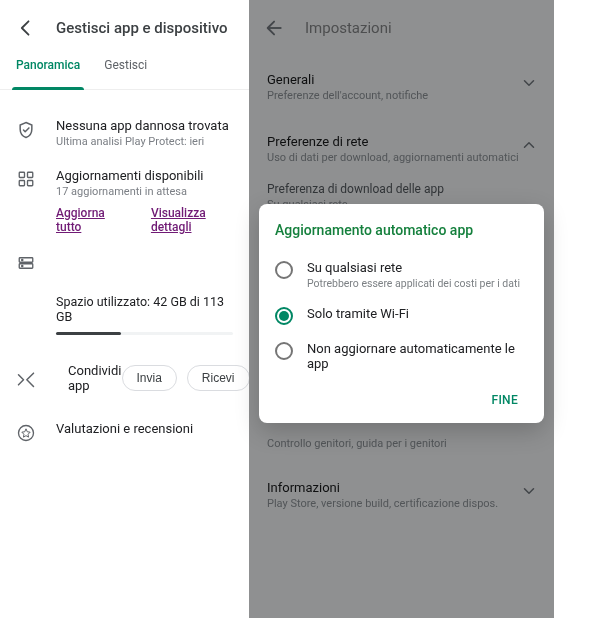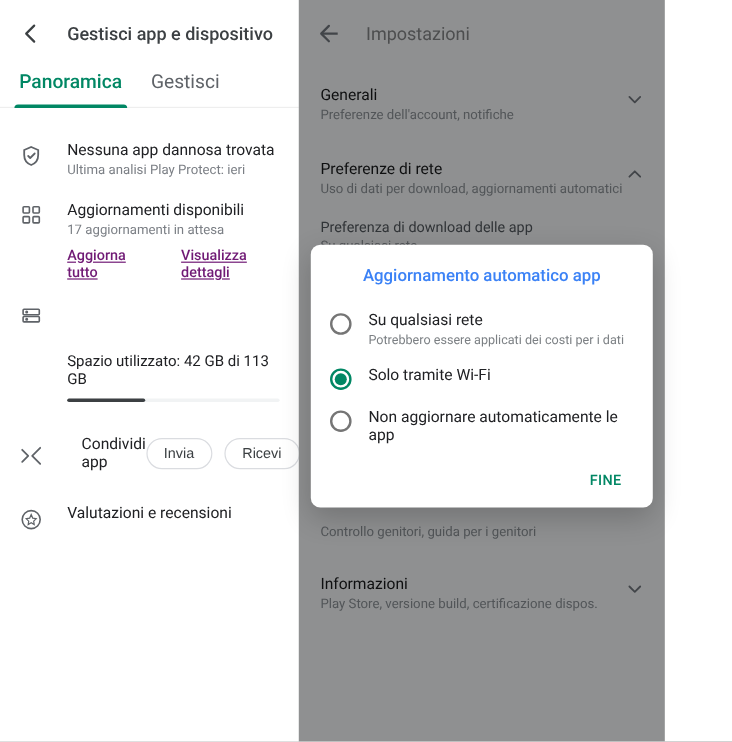--- a/index.html
+++ b/index.html
@@ -14,21 +14,21 @@
   }
   .pane { height: 618px; }
   .left { width: 249px; background: #fff; }
   .right { width: 305px; position: relative; background: #ebebeb; }
   .header { display: flex; align-items: center; height: 56px; padding: 0 14px; }
   .header .title { font-size: 15px; font-weight: 500; color: #3c4043; margin-left: 18px; }
   .right .header .title { font-size: 15px; font-weight: 400; color: #737373; }
   .icon-btn { width: 24px; height: 24px; display: inline-flex; align-items: center; justify-content: center; cursor: pointer; }
   svg { display: block; }
   .tabs { display: flex; padding: 0 16px; gap: 24px; border-bottom: 1px solid #eee; height: 34px; }
-  .tab { font-size: 16px; color: #5f6368; cursor: pointer; display: flex; align-items: flex-start; padding-top: 2px; height: 34px; position: relative; }
+  .tab { font-size: 12px; color: #5f6368; cursor: pointer; display: flex; align-items: flex-start; padding-top: 2px; height: 34px; position: relative; }
   .tab.active { color: #018764; font-weight: 500; }
   .tab.active::after { content:""; position:absolute; bottom:0; left:-4px; right:-4px; height:3px; background:#018764; border-radius:3px 3px 0 0; }
   .row { display: flex; align-items: flex-start; padding: 14px 16px 10px 16px; gap: 20px; }
   .row.tighter { padding-top: 10px; }
   .row .icon-cell { width: 20px; flex: 0 0 20px; display:flex; justify-content:center; padding-top:2px; color:#5f6368; }
   .row .text-cell { flex: 1; }
   .h1 { font-size: 13px; color: #202124; }
   .h-small { font-size: 12.5px; color:#202124;margin-top:42px; }
   .sub { font-size: 11px; color: #7b7f85; margin-top: 2px; }
   .green-links { display: flex; gap: 18px; margin-left: 56px; margin-top: -2px; margin-bottom: 8px; }
@@ -44,21 +44,21 @@
   .r-sub { font-size: 11px; color: #7c8084; margin-top:2px; }
   .r-subitem { font-size: 12px; color:#414549; margin-top: 18px; }
   .r-subitem-sub { font-size: 11px; color:#7c8084; margin-top:2px; }
   .chev { position:absolute; right:16px; top:18px; color:#5f6368; }
   .right-overlay { position:absolute; inset:0; background: rgba(32,33,36,0.45); }
   .dialog {
     position:absolute; left:10px; right:10px; top: 204px;
     background:#fff; border-radius:8px; box-shadow: 0 8px 24px rgba(0,0,0,0.2);
     padding: 18px 16px 10px 16px;
   }
-  .dialog-title { font-size: 14px; font-weight: 500; color:#3b82f6; margin-bottom: 14px; text-align: center; }
+  .dialog-title { font-size: 14px; font-weight: 500; color:#15803d; margin-bottom: 14px; }
   .radio-row { display:flex; align-items:flex-start; gap: 14px; padding: 8px 0; cursor:pointer; }
   .radio { width:18px; height:18px; border:2px solid #757575; border-radius:50%; flex:0 0 18px; position:relative; margin-top:1px;}
   .radio.checked { border-color:#018764; }
   .radio.checked::after { content:""; position:absolute; width:10px; height:10px; background:#018764; border-radius:50%; top:2px; left:2px; }
   .radio-text { flex:1; }
   .radio-label { font-size:13px; color:#202124; }
   .radio-sub { font-size:10.5px; color:#7c8084; margin-top:2px; }
   .dialog-actions { display:flex; justify-content:flex-end; padding-top: 8px; }
   .dialog-btn { font-size: 12px; font-weight:500; color:#018764; padding:6px 10px; cursor:pointer; letter-spacing: 0.3px; }
 </style>

